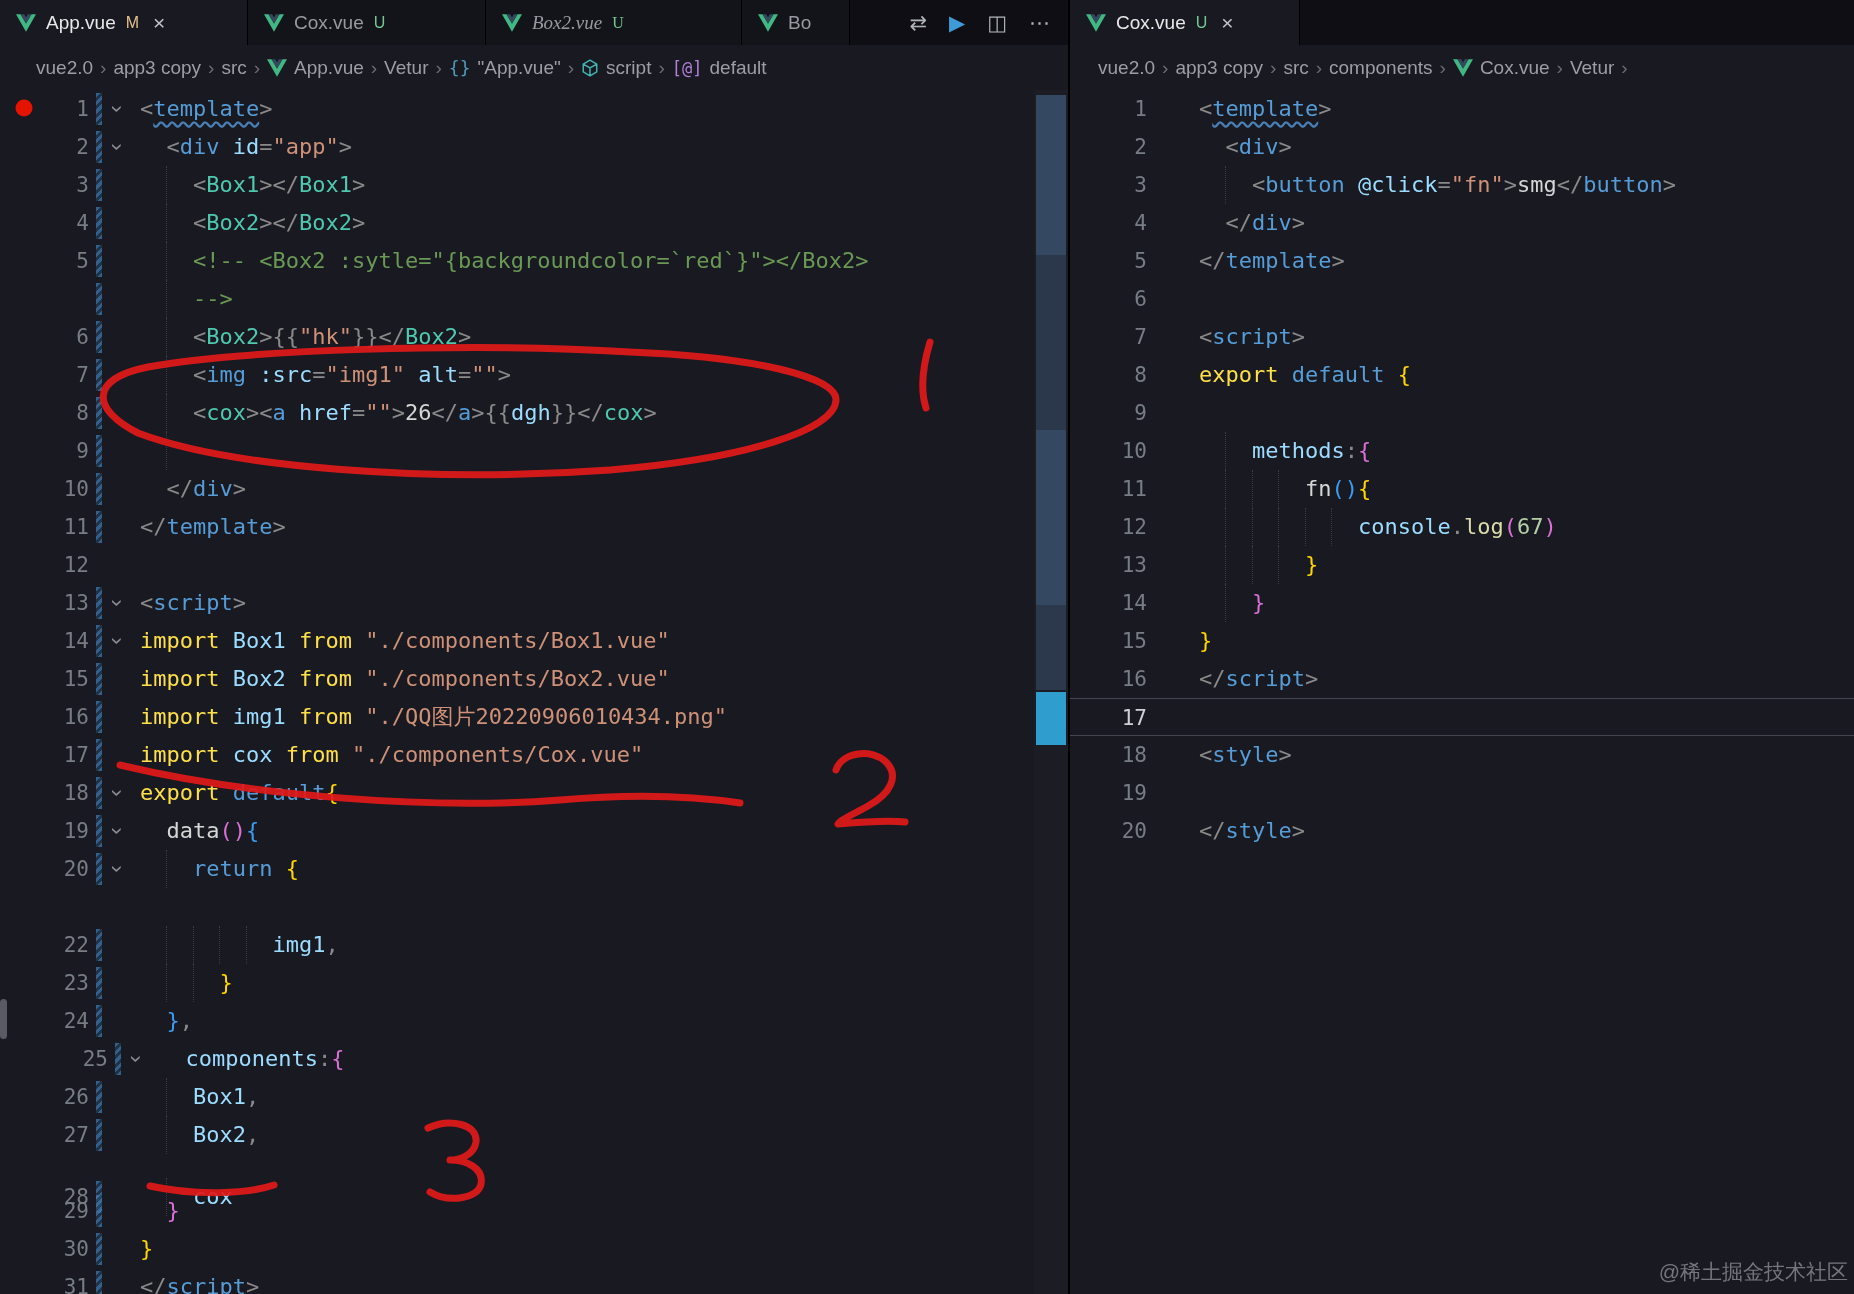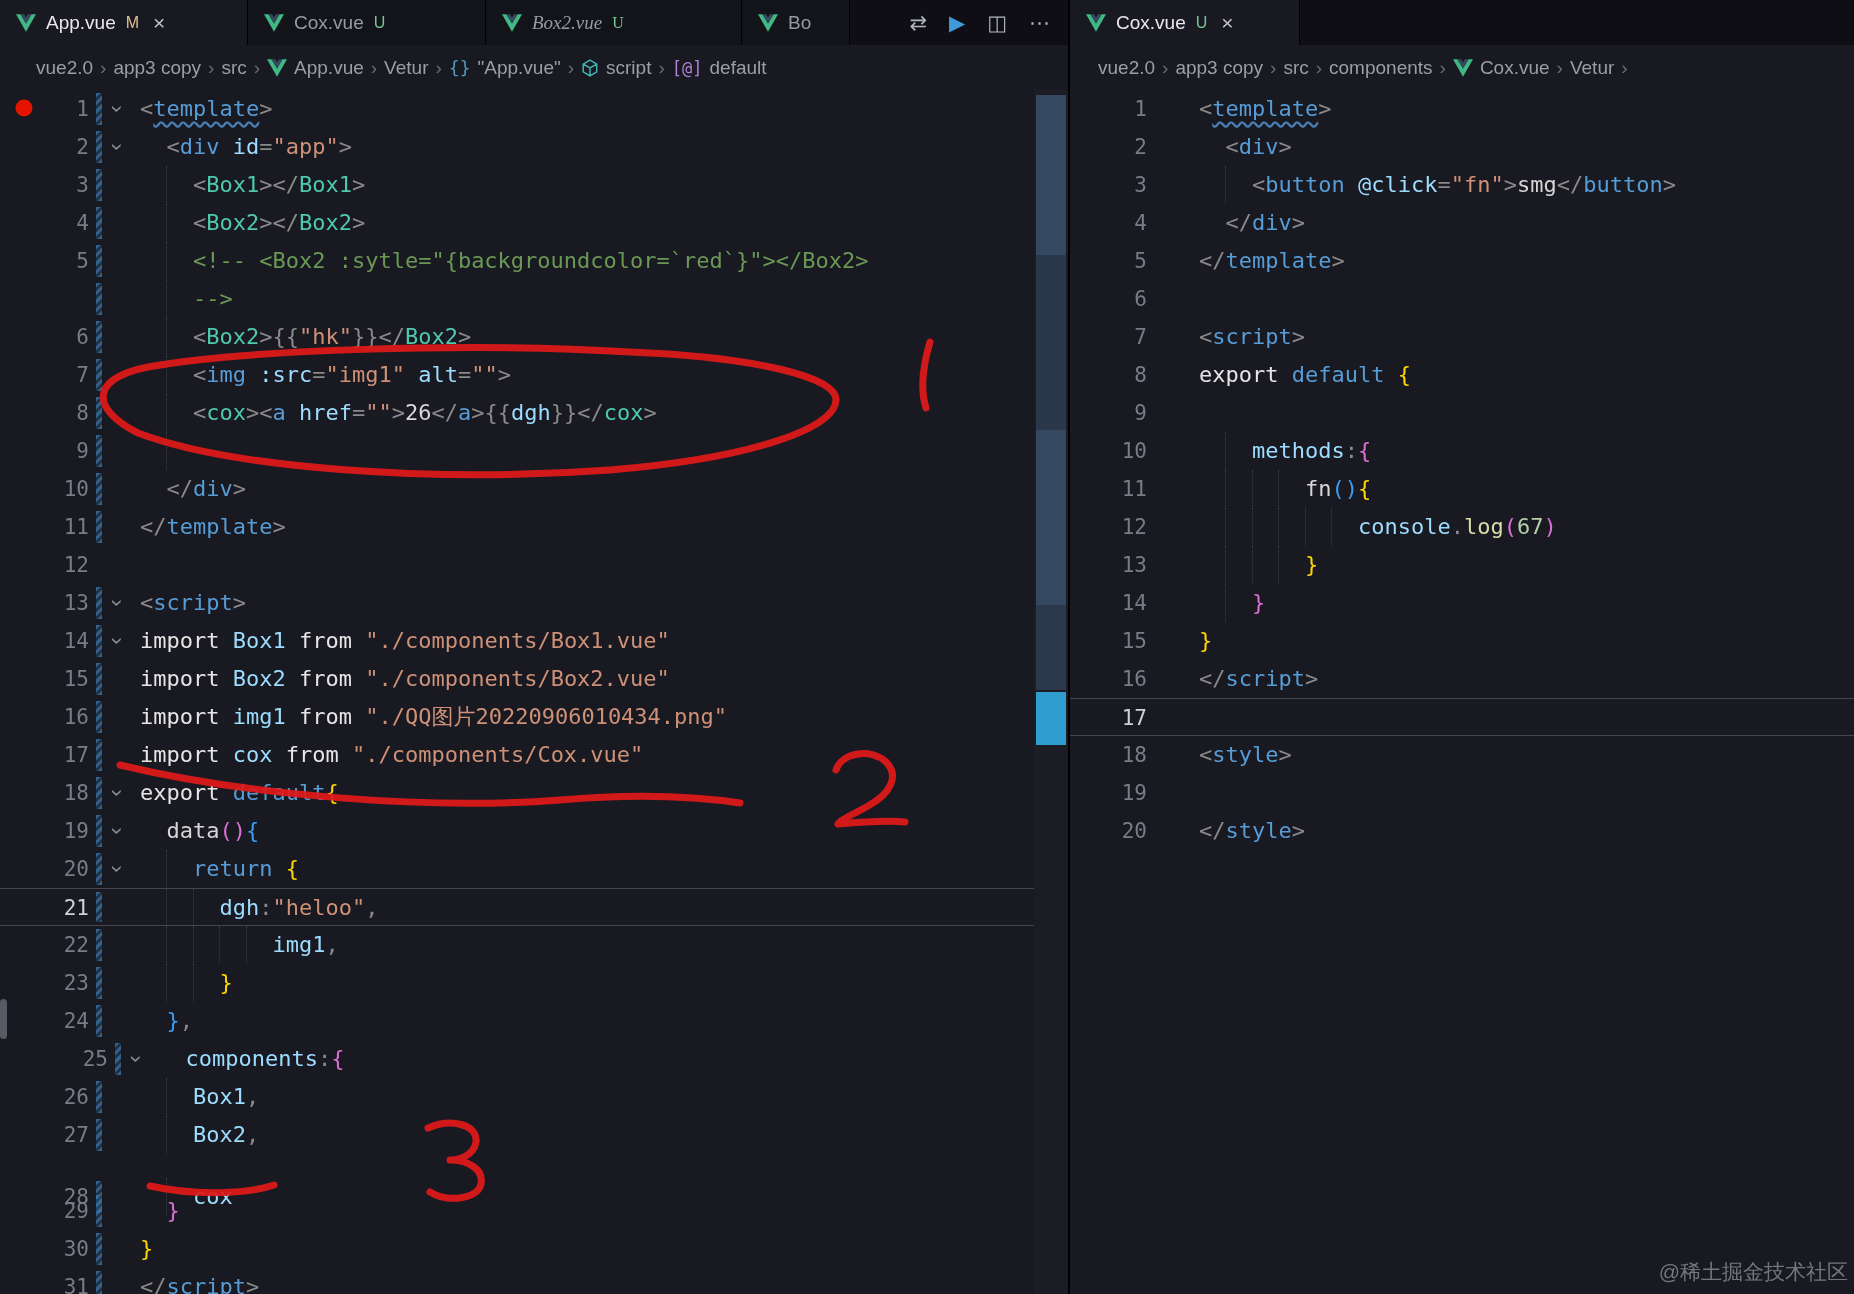--- a/index.html
+++ b/index.html
@@ -55,21 +55,21 @@
   .guide{position:absolute;top:0;bottom:0;width:0;border-left:1px dotted #3a3a46}
 
   
   .tok-p{color:#8a8a8a}
   .tok-tag{color:#569cd6}
   .tok-tagsq{color:#569cd6;text-decoration-line:underline;text-decoration-style:wavy;
              text-decoration-color:#4a7fb5;text-underline-offset:5px}
   .tok-comp{color:#4ec9b0}
   .tok-attr{color:#9cdcfe}
   .tok-str{color:#ce9178}
-  .tok-kw{color:#e5e5e5}
+  .tok-kw{color:#fde047}
   .tok-kwb{color:#569cd6}
   .tok-fn{color:#dcdcaa}
   .tok-num{color:#b5cea8}
   .tok-txt{color:#d6d6d6}
   .tok-cm{color:#6a9955}
   .tok-b1{color:#ffd700}
   .tok-b2{color:#da70d6}
   .tok-b3{color:#3c9df0}
 
   
@@ -323,27 +323,20 @@
         <span class="gitbar"></span>
         <span class="fold">›</span>
         <pre class="code"><span class="tok-txt">  data</span><span class="tok-b2">()</span><span class="tok-b3">{</span></pre>
       </div>
       <div class="row" style="top: 760px;">
         <span class="lnum">20</span>
         <span class="gitbar"></span>
         <span class="fold">›</span>
         <span class="guide" style="left: 166.4px;"></span>
         <pre class="code"><span class="tok-kwb">    return </span><span class="tok-b1">{</span></pre>
-      </div>
-      <div class="row current" style="top: 798px;">
-        <span class="lnum">21</span>
-        <span class="gitbar"></span>
-        <span class="guide" style="left: 166.4px;"></span>
-        <span class="guide" style="left: 192.8px;"></span>
-        <pre class="code"><span class="tok-attr">      dgh</span><span class="tok-p">:</span><span class="tok-str">"heloo"</span><span class="tok-p">,</span></pre>
       </div>
       <div class="row" style="top: 836px;">
         <span class="lnum">22</span>
         <span class="gitbar"></span>
         <span class="guide" style="left: 166.4px;"></span>
         <span class="guide" style="left: 192.8px;"></span>
         <span class="guide" style="left: 219.2px;"></span>
         <span class="guide" style="left: 245.6px;"></span>
         <pre class="code"><span class="tok-attr">          img1</span><span class="tok-p">,</span></pre>
       </div>

